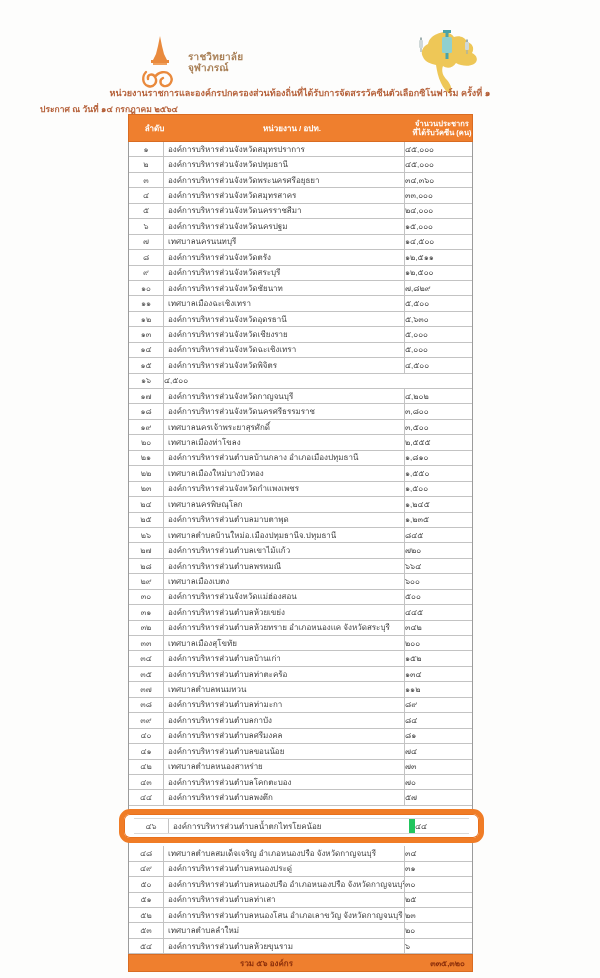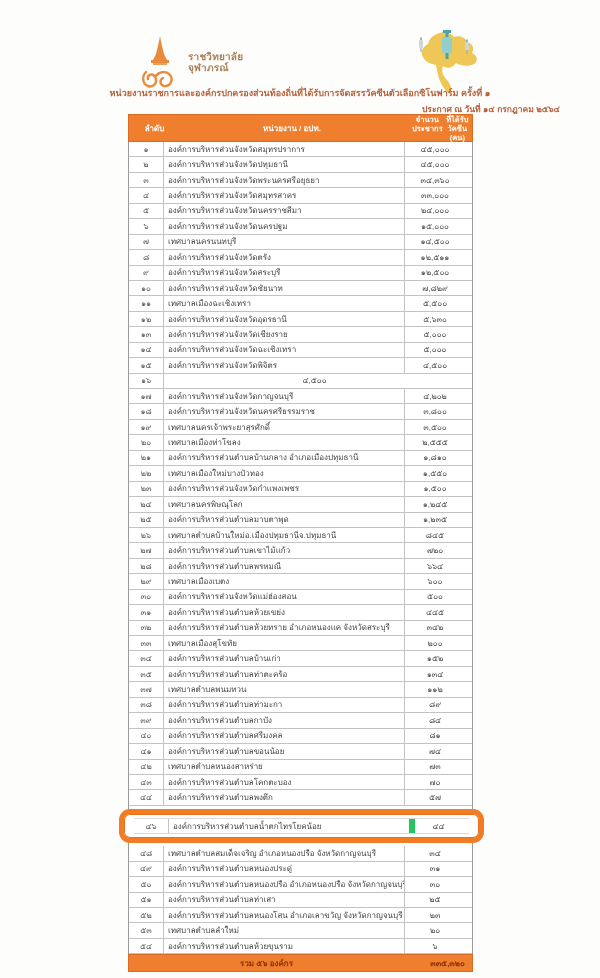--- a/index.html
+++ b/index.html
@@ -15,39 +15,39 @@
   .logo{position:absolute;left:138px;top:16px;display:flex;align-items:center;gap:6px;}
   .logo svg{display:block;}
   .logo-text{font-size:10px;line-height:11px;color:#a98057;font-weight:bold;letter-spacing:.2px;}
   .map{position:absolute;right:115px;top:10px;}
 
   .title{
     position:absolute;top:88px;left:40px;width:520px;text-align:center;
     font-size:9px;font-weight:bold;color:#b5613a;line-height:11px;
   }
   .subtitle{
-    position:absolute;top:102px;left:40px;width:520px;text-align:right;
+    position:absolute;top:102px;left:40px;width:520px;text-align:left;
     font-size:8.5px;font-weight:bold;color:#b5613a;
   }
 
   
   .table{position:absolute;left:128px;top:114px;width:345px;font-size:8px;color:#3c3c3c;}
   .thead{
     display:flex;background:#ef7f2e;color:#ffffff;font-weight:bold;
     border:1px solid #d96c22;align-items:center;height:26px;text-align:center;padding-left:8px;
   }
   .c1{width:35px;flex:0 0 35px;}
   .c2{width:240px;flex:0 0 240px;}
   .c3{width:68px;flex:1;}
-  .thead .c3{display:flex;flex-direction:row;line-height:9px;font-size:7.5px;}
+  .thead .c3{display:flex;flex-direction:column;line-height:9px;font-size:7.5px;}
   .tbody{border-left:1px solid #9b9b9b;border-right:1px solid #9b9b9b;background:#fff;}
   .trow{display:flex;height:14.45px;align-items:center;border-bottom:1px solid #c3c3c3;background:#fff;}
   .trow .cell-no{width:34px;flex:0 0 34px;text-align:center;border-right:1px solid #c3c3c3;align-self:stretch;display:flex;align-items:center;justify-content:center;color:#555;}
   .trow .cell-name{width:236px;flex:0 0 236px;padding-left:4px;border-right:1px solid #c3c3c3;align-self:stretch;display:flex;align-items:center;overflow:hidden;white-space:nowrap;text-align:right;}
-  .trow .cell-val{flex:1;text-align:center;padding-right:7px;color:#4a4a4a;}
+  .trow .cell-val{flex:1;text-align:left;padding-right:7px;color:#4a4a4a;}
 
   
   .hl-wrap{
     margin:3px -12px 3px -10px;
     border:5px solid #f07c26;
     border-radius:11px;
     background:#fff;
     padding:4px 0;
     box-shadow:0 0 0 1px #e8701c inset;
   }

